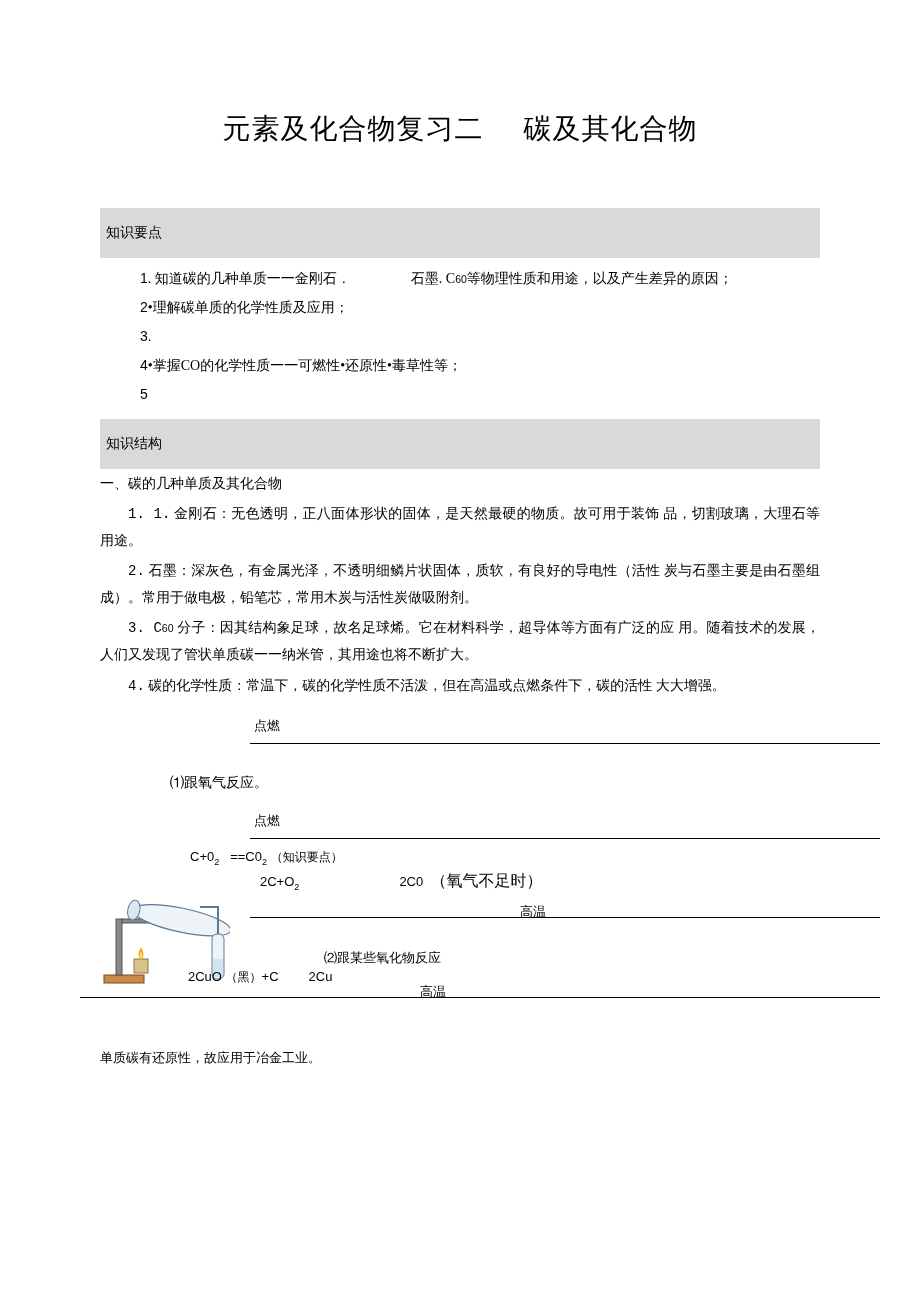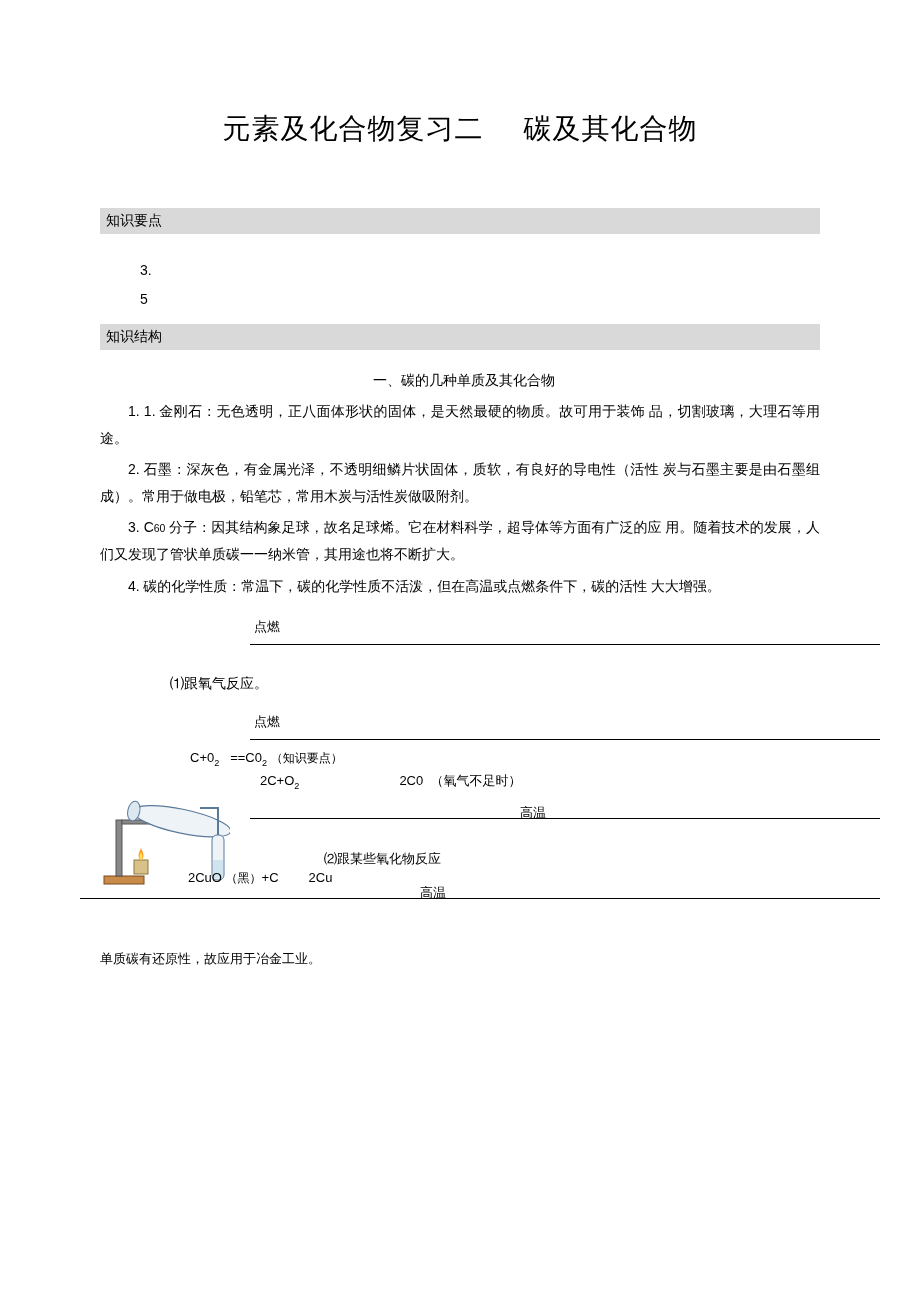--- a/index.html
+++ b/index.html
@@ -16,46 +16,45 @@
   .title {
     text-align: center;
     font-size: 28px;
     font-weight: 400;
     margin-bottom: 60px;
     letter-spacing: 1px;
   }
   .title .gap { display: inline-block; width: 40px; }
   .section-header {
     background: #d9d9d9;
-    padding: 4px 6px;
-    font-size: 14px;
-    margin-bottom: 22px;
+    padding: 16px 6px;
+    font-size: 14px;
+    margin-bottom: 6px;
   }
   .list-block {
     padding-left: 40px;
     margin-bottom: 10px;
     line-height: 2;
   }
   .list-block .row { white-space: nowrap; }
   .list-block .num { display: inline-block; }
   .list-block .txt { display: inline-block; }
   .list-block .gap1 { display: inline-block; width: 60px; }
   .sans { font-family: Arial, "Helvetica", sans-serif; }
   .subhead {
     font-size: 14px;
-    margin: 6px 0 8px 8px;
-    text-align: center;
+    margin: 6px 0 8px 0;
   }
   .para {
     text-indent: 2em;
     line-height: 1.9;
     margin-bottom: 4px;
     text-align: justify;
   }
-  .para .num { font-family: Liberation Sans, sans-serif; }
+  .para .num { font-family: Liberation Mono, monospace; }
   .label-line {
     margin-left: 150px;
     margin-top: 18px;
     margin-bottom: 8px;
   }
   .label-text {
     display: inline-block;
     font-size: 13px;
     padding: 0 4px;
   }
@@ -90,21 +89,21 @@
   }
   .eq1 .note { font-family: "SimSun", serif; font-size: 12px; }
   .eq2 {
     position: absolute;
     left: 160px;
     top: 22px;
     font-size: 13px;
     font-family: Arial, sans-serif;
   }
   .eq2 .mid { display: inline-block; width: 100px; }
-  .eq2 .note { font-family: "SimSun", serif; font-size: 13px; }
+  .eq2 .note { font-family: "SimSun", serif; font-size: 16px; }
   .rule2 {
     position: absolute;
     left: 150px;
     right: -60px;
     top: 68px;
     border-top: 1px solid #000;
   }
   .rule2-label {
     position: absolute;
     left: 420px;
@@ -151,21 +150,30 @@
 <body>
 
 <div class="title">
   <span>元素及化合物复习二</span><span class="gap"></span><span>碳及其化合物</span>
 </div>
 
 <div class="section-header">知识要点</div>
 
 <div class="list-block">
   <div class="row">
+    <span class="num sans">1</span><span class="txt"> . 知道碳的几种单质一一金刚石．</span><span class="gap1"></span><span class="txt">石墨. C</span><span class="txt sub sans">60</span><span class="txt">等物理性质和用途，以及产生差异的原因；</span>
+  </div>
+  <div class="row">
+    <span class="num sans">2</span><span class="txt"> •理解碳单质的化学性质及应用；</span>
+  </div>
+  <div class="row">
     <span class="num sans">3.</span>
+  </div>
+  <div class="row">
+    <span class="num sans">4</span><span class="txt">•掌握CO的化学性质一一可燃性•还原性•毒草性等；</span>
   </div>
   <div class="row">
     <span class="num sans">5</span>
   </div>
 </div>
 
 <div class="section-header">知识结构</div>
 
 <div class="subhead">一、碳的几种单质及其化合物</div>
 

